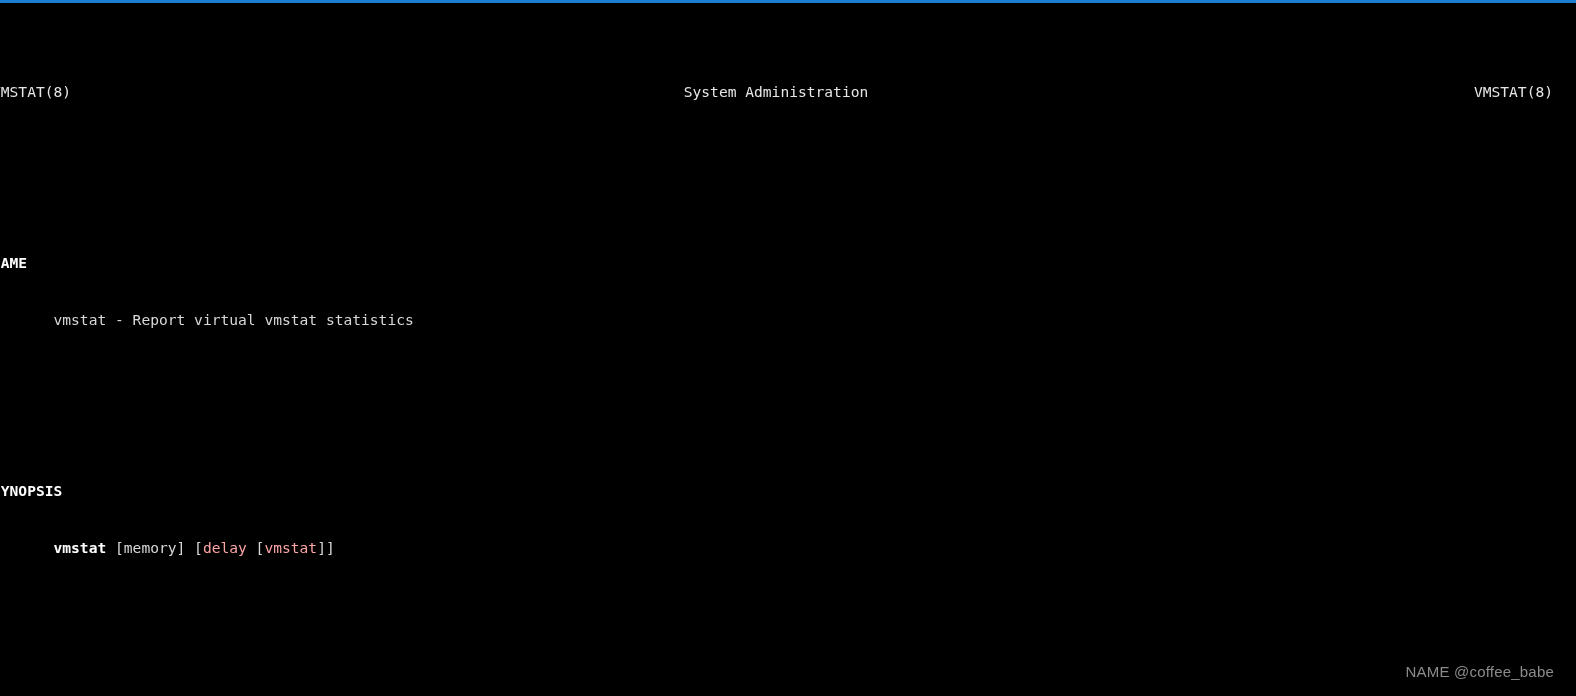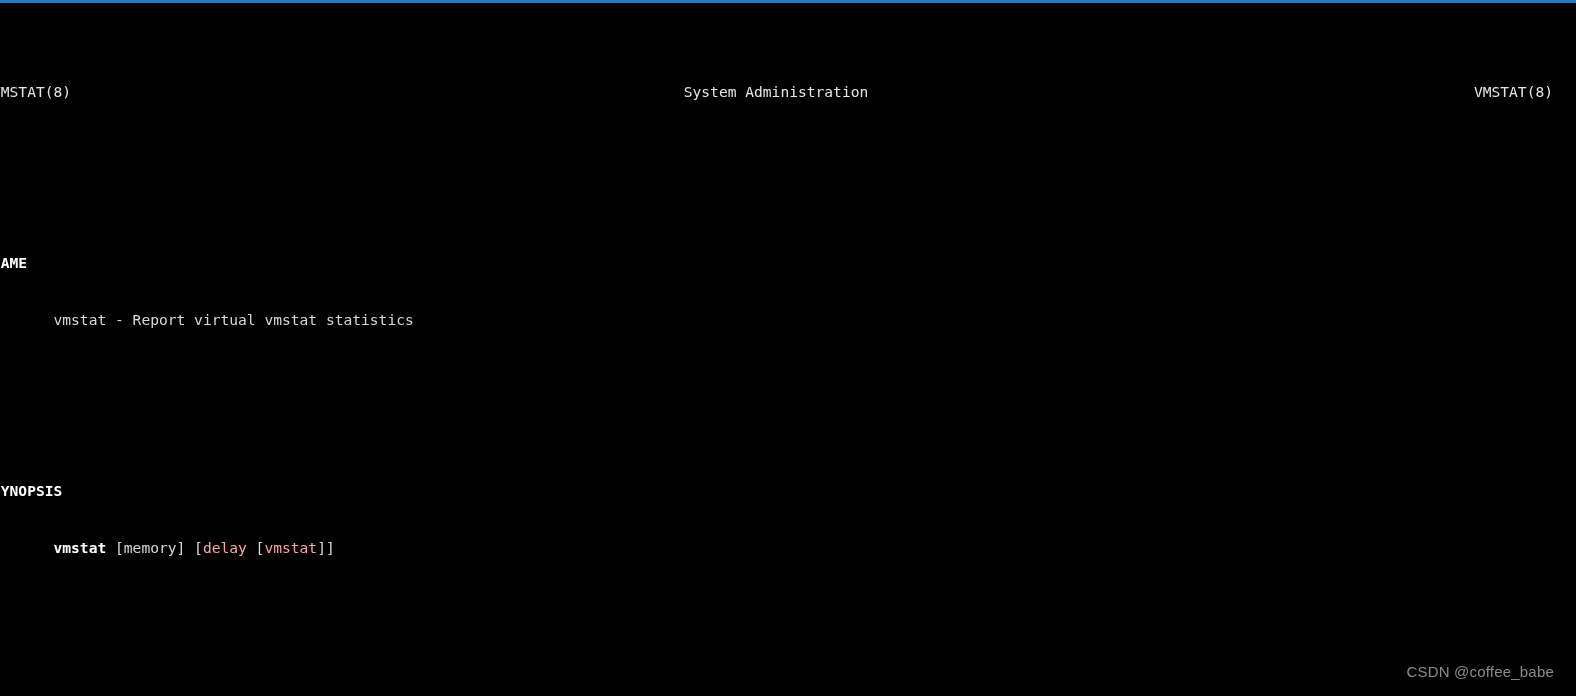--- a/index.html
+++ b/index.html
@@ -175,15 +175,15 @@
     
 
     
 
     
     
     
 
   </div>
 
-  <div id="watermark">CSDN @coffee_babe</div>
+  <div id="watermark">NAME @coffee_babe</div>
 
 </div>
 
 </body></html>

